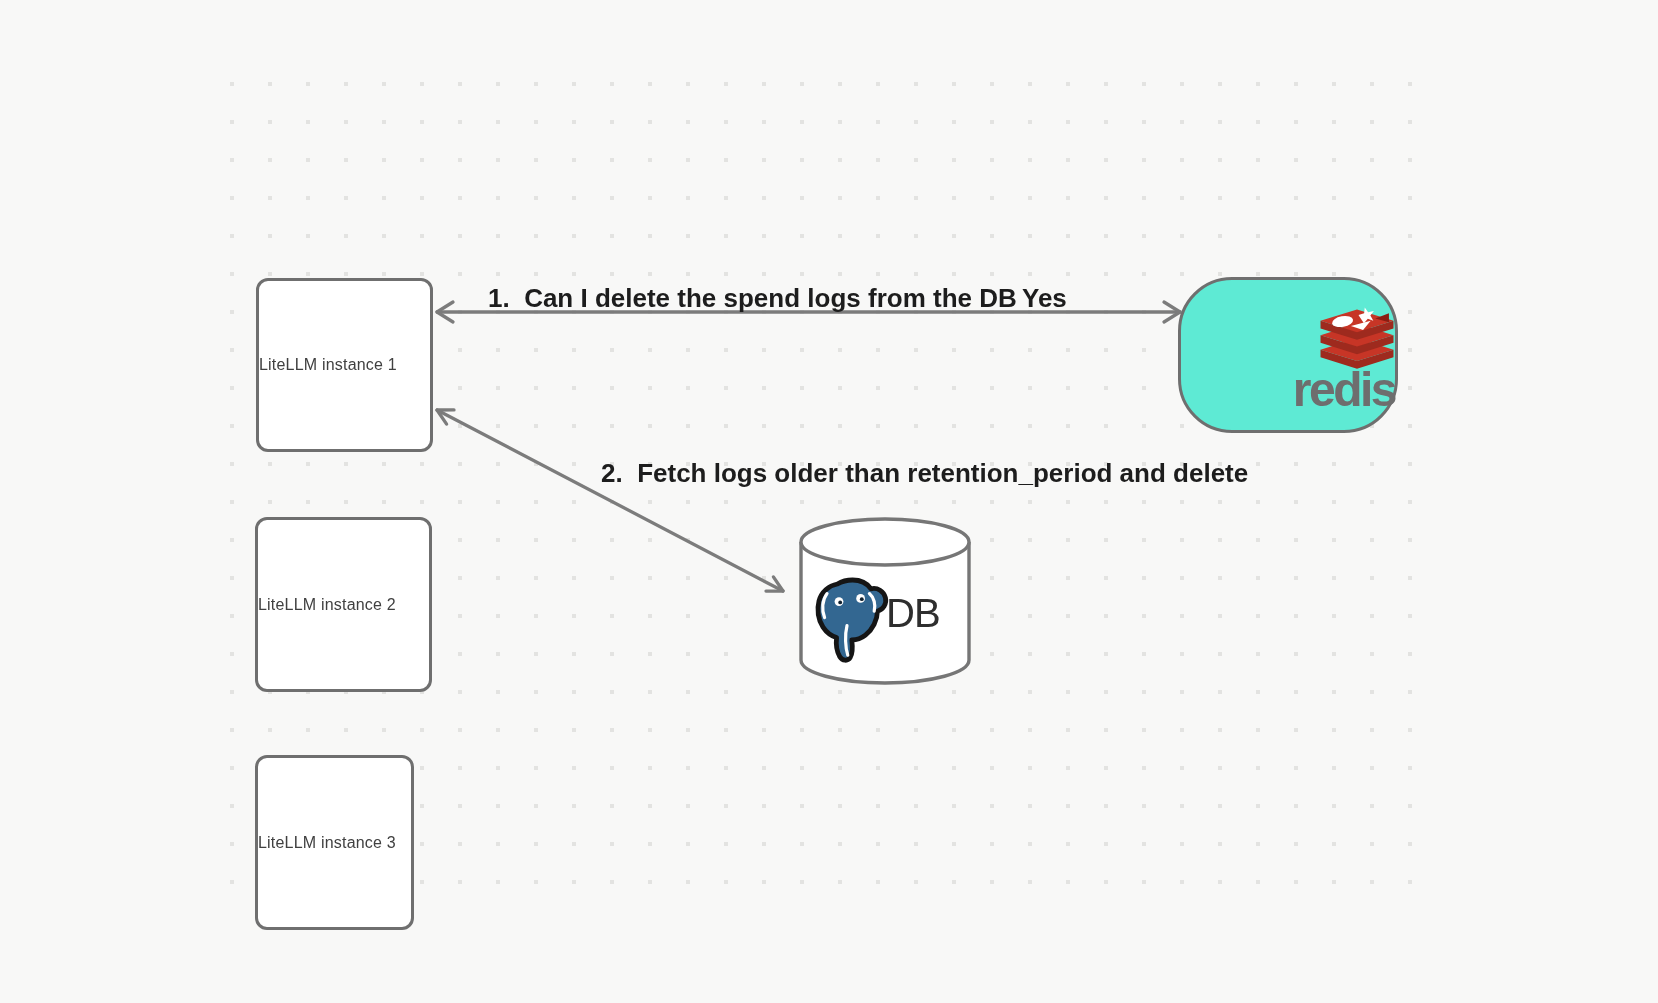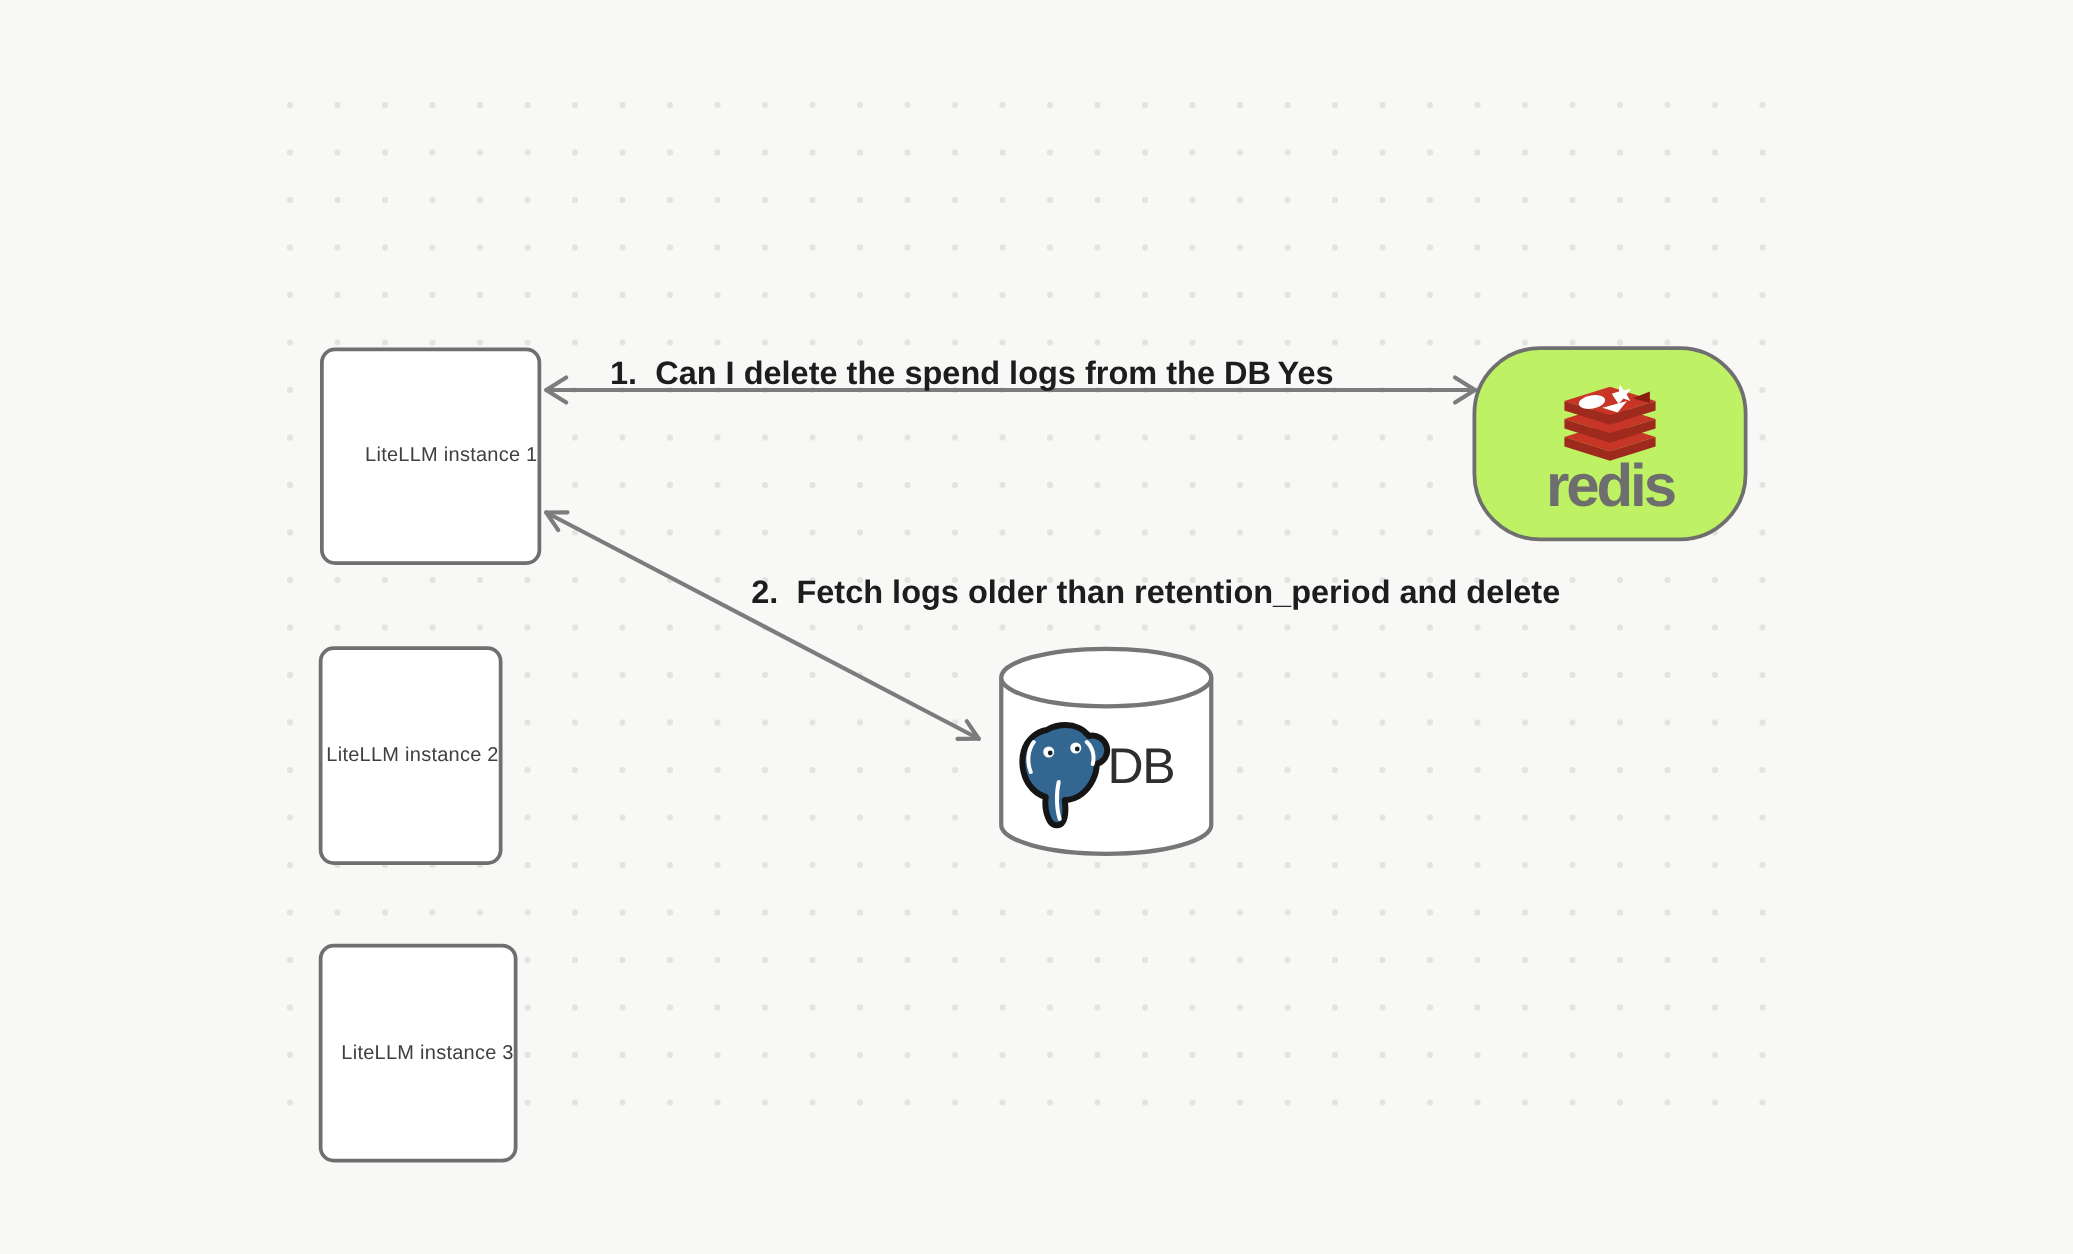--- a/index.html
+++ b/index.html
@@ -10,32 +10,32 @@
   }
   .dot-grid{
     position:absolute;left:213px;top:65px;width:1216px;height:836px;
     background-image:radial-gradient(circle,#e3e3e1 2.3px,rgba(0,0,0,0) 2.4px);
     background-size:38px 38px;
     pointer-events:none;
   }
   .arrows{position:absolute;left:0;top:0;width:1658px;height:1003px;}
   .arrows path{fill:none;stroke:#7c7c7c;stroke-width:3.3;stroke-linecap:round;stroke-linejoin:round;}
   .node-box{
-    position:absolute;display:flex;align-items:center;justify-content:flex-end;
+    position:absolute;display:flex;align-items:center;justify-content:flex-start;
     background:#ffffff;border:3.5px solid #6f6f6f;border-radius:12px;
     box-sizing:border-box;
   }
   .node-box span{font-size:16px;color:#404040;letter-spacing:.2px;}
   .box1{left:256px;top:278px;width:177px;height:174px;}
-  .box2{left:255px;top:517px;width:147px;height:175px;}
+  .box2{left:255px;top:517px;width:177px;height:175px;}
   .box3{left:255px;top:755px;width:159px;height:175px;}
   .redis-node{
     position:absolute;left:1178px;top:277px;width:220px;height:156px;
-    background:#bef264;border:3.5px solid #6f6f6f;border-radius:54px;
-    box-sizing:border-box;display:flex;flex-direction:column;align-items:center;
+    background:#5eead4;border:3.5px solid #6f6f6f;border-radius:54px;
+    box-sizing:border-box;display:flex;flex-direction:column;align-items:flex-end;
     padding-top:25px;
   }
   .redis-word{
     font-size:48px;font-weight:700;color:#6e6e6e;letter-spacing:-2.5px;
     line-height:1;margin-top:-4px;
   }
   .db-node{position:absolute;left:798px;top:516px;width:174px;height:170px;}
   .db-node .cyl{position:absolute;left:0;top:0;}
   .db-node .pg{position:absolute;left:13px;top:60px;}
   .db-label{

